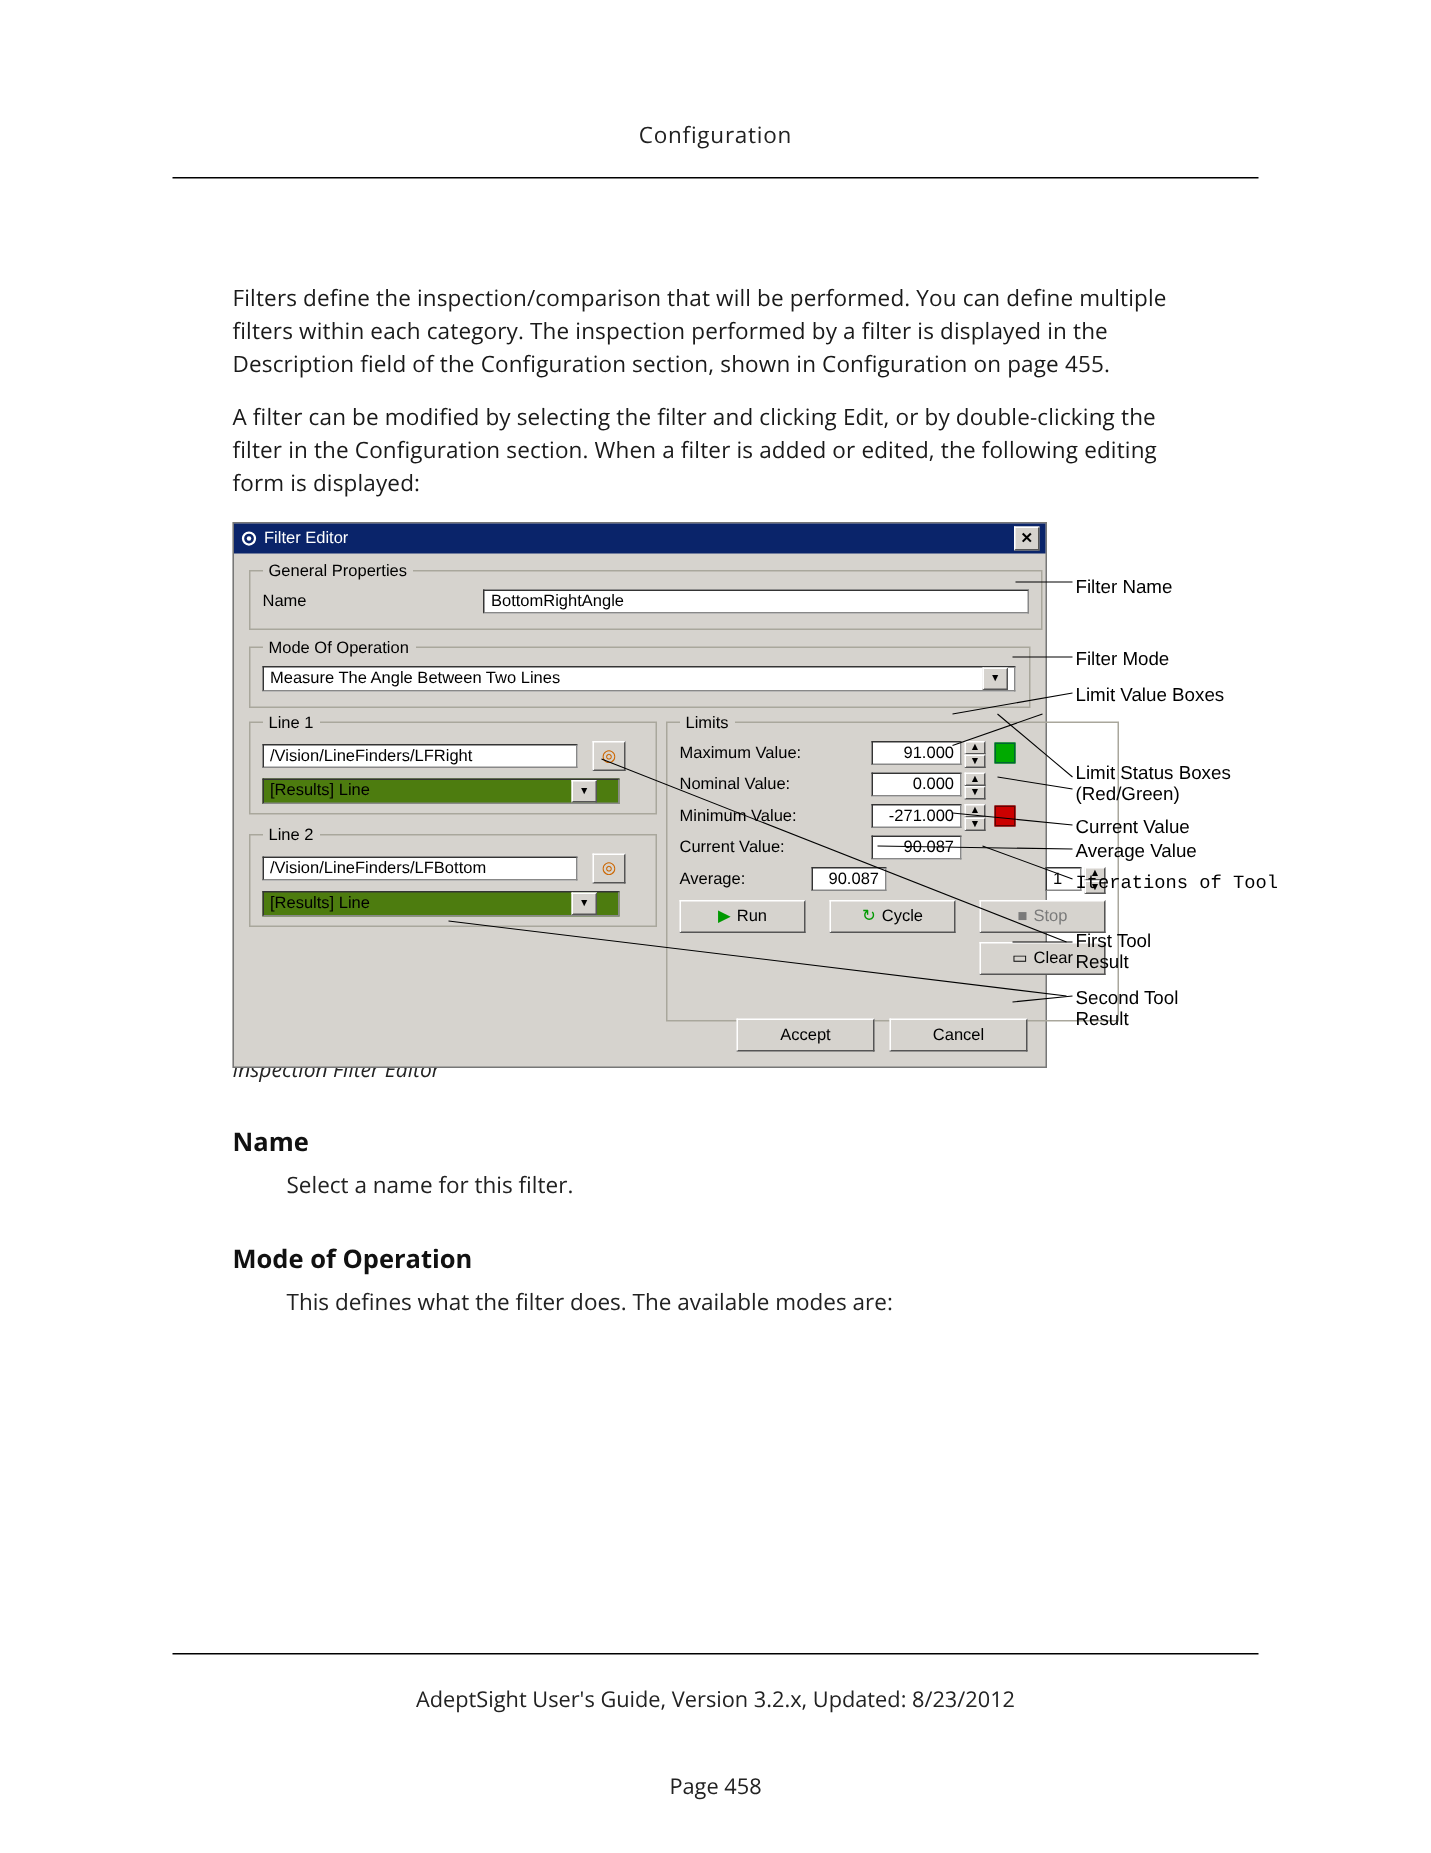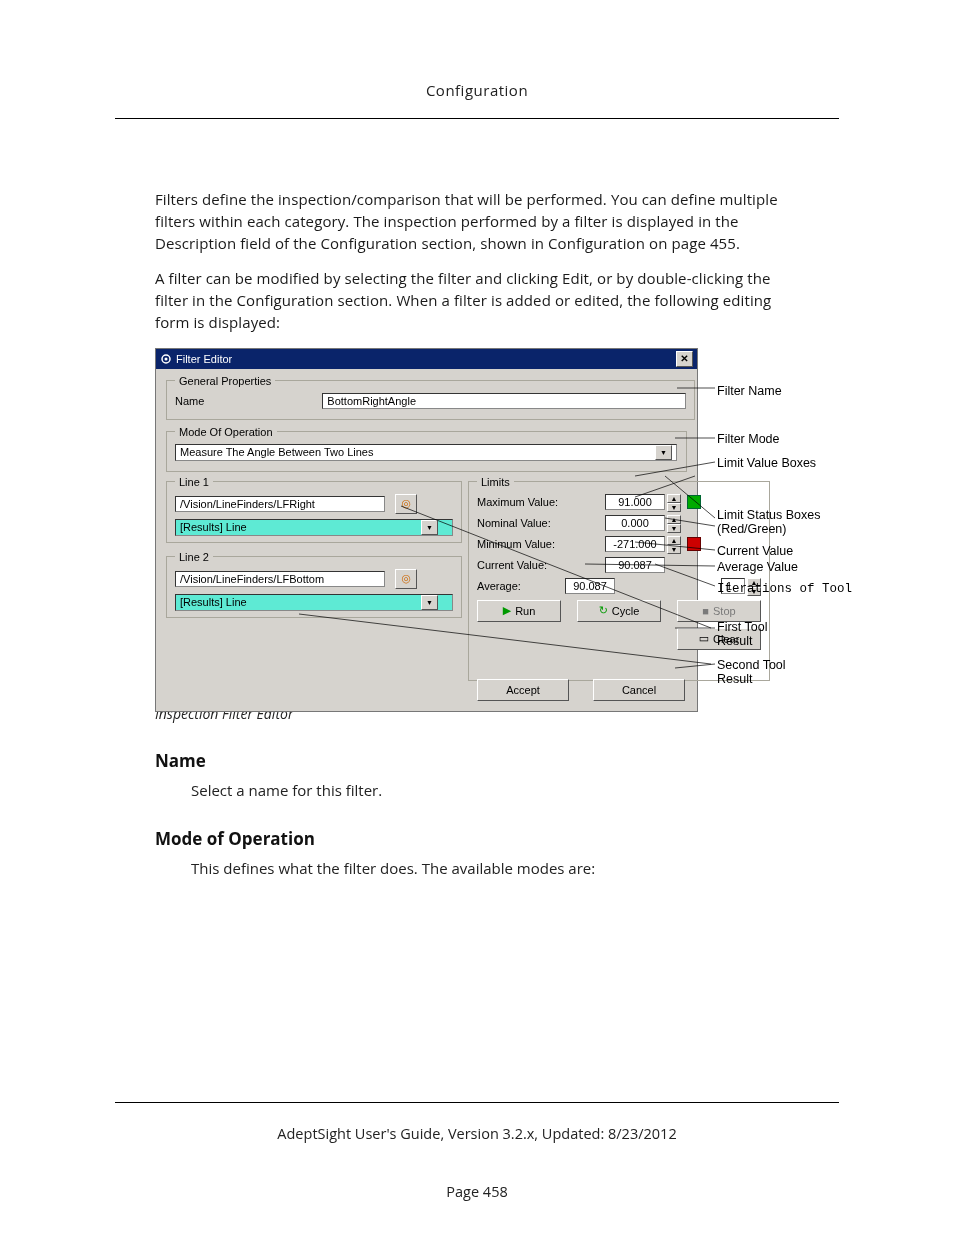--- a/index.html
+++ b/index.html
@@ -141,40 +141,40 @@
   }
   .icon-btn {
     width: 20px; height: 18px;
     background: #d6d3ce;
     border: 1px solid #fff;
     border-right-color:#555; border-bottom-color:#555;
     display:flex;align-items:center;justify-content:center;
     margin-left:4px;
   }
   .select-ctl {
-    width: 278px;
+    width: 238px;
     border: 1px inset #888;
-    background: #5eead4;
+    background: #4d7c0f;
     height: 17px;
     padding: 0 14px 0 4px;
     display:flex;align-items:center;justify-content:space-between;
     box-sizing:border-box;
   }
   .select-ctl .arrow {
     width: 15px; height: 13px;
     background: #d6d3ce;
     border: 1px solid #fff;
     border-right-color:#555; border-bottom-color:#555;
     display:flex;align-items:center;justify-content:center;
   }
   .limits-row {
     display:flex; align-items:center; margin-bottom:5px;
   }
   .limits-row .lbl { width: 128px; }
-  .num-input { width: 60px; text-align:center; }
+  .num-input { width: 60px; text-align:right; }
   .spin {
     width: 14px; height: 16px;
     display:flex; flex-direction:column; margin-left:2px;
   }
   .spin .s {
     flex:1; background:#d6d3ce;
     border:1px solid #fff; border-right-color:#555; border-bottom-color:#555;
     display:flex;align-items:center;justify-content:center;
   }
   .status-box {
@@ -191,21 +191,21 @@
     background:#d6d3ce;
     border:1px solid #fff; border-right-color:#555; border-bottom-color:#555;
     padding:0 10px;
     display:flex;align-items:center;justify-content:center;gap:4px;
     font-size:11px;
   }
   .disabled { color:#7a7a7a; }
   .iter-input { width:24px; }
   .clear-row { display:flex; justify-content:flex-end; margin:6px 0 2px 0; }
   .footer-btns {
-    display:flex; justify-content:flex-end; gap:24px;
+    display:flex; justify-content:flex-end; gap:10px;
     padding: 6px 12px 10px 12px;
   }
   
   .anno-col {
     position:absolute;
     left: 562px;
     top: 0;
     width: 200px;
     font-size: 12.5px;
     font-family: Arial, sans-serif;

